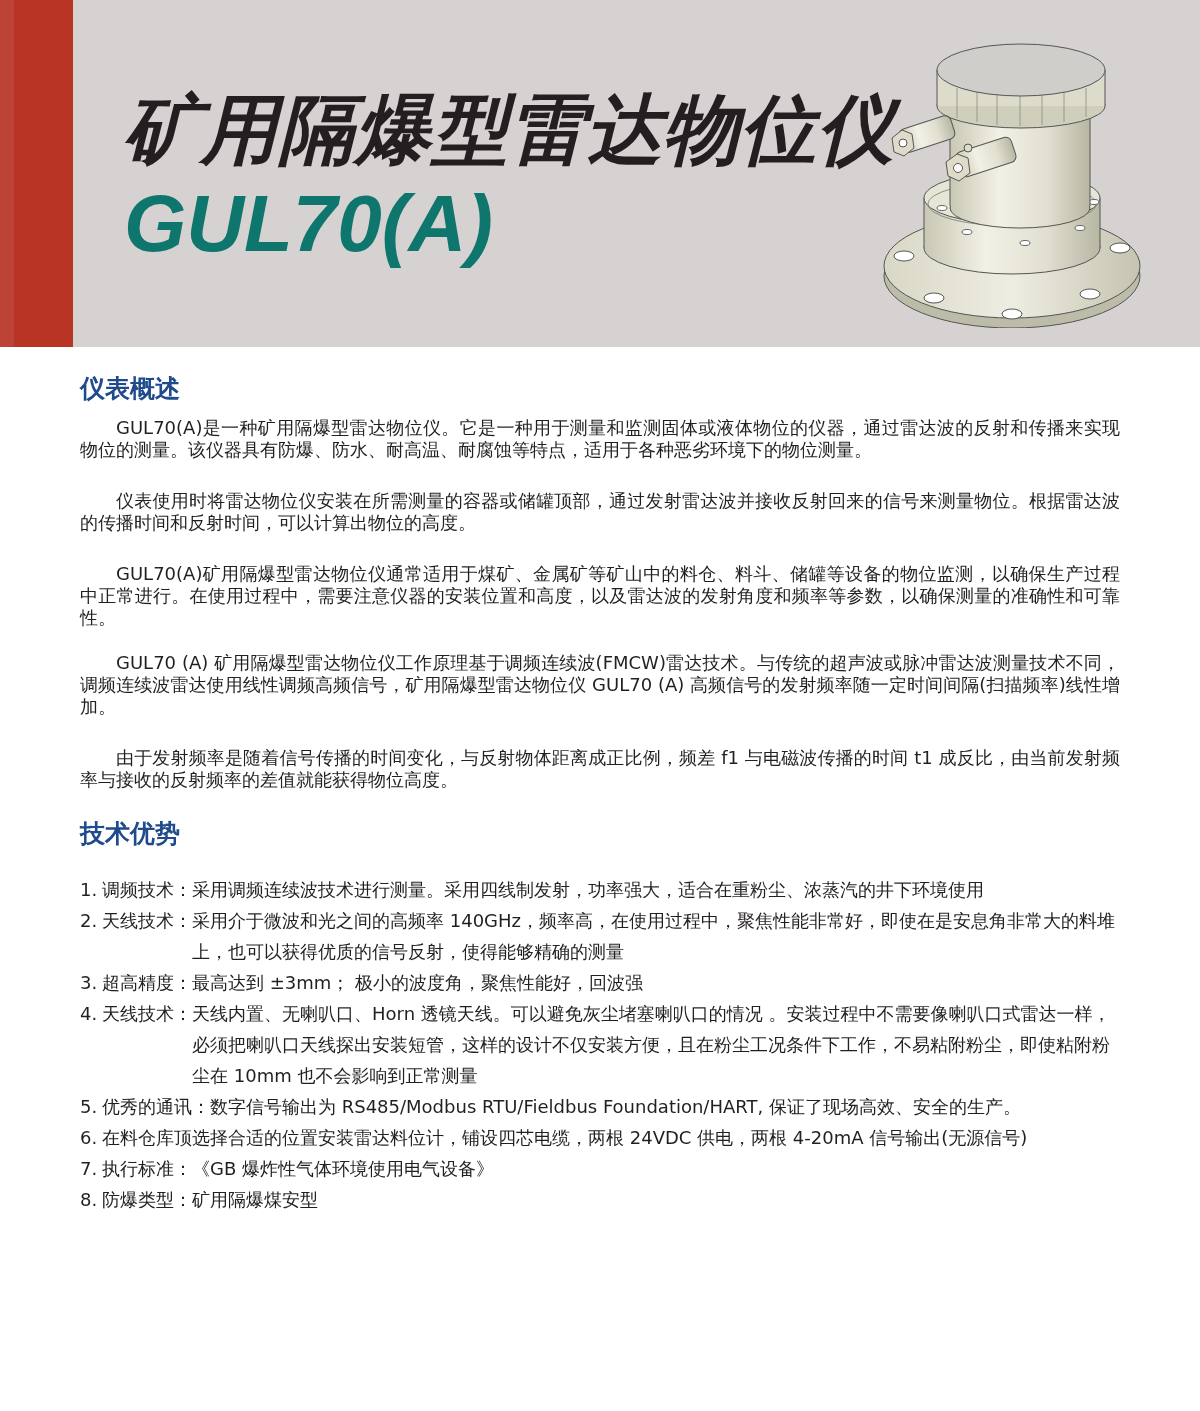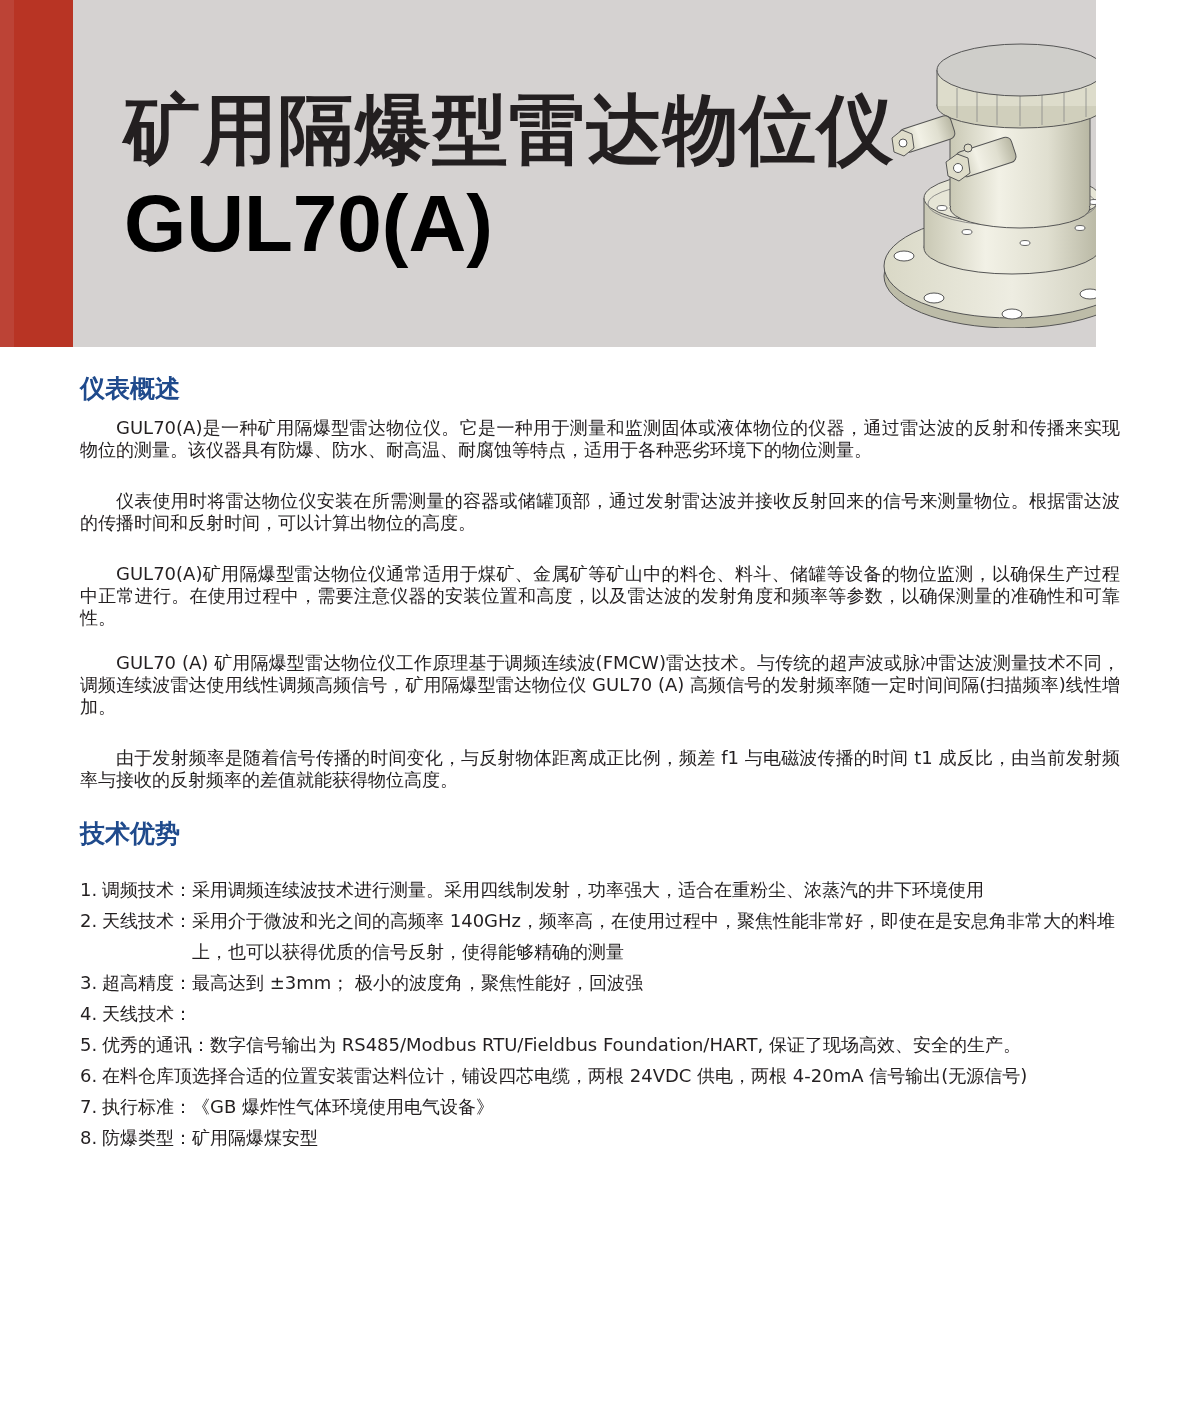--- a/index.html
+++ b/index.html
@@ -1,41 +1,42 @@
 <!DOCTYPE html>
 <html><head>
 <meta charset="utf-8">
 <style>
   * { margin: 0; padding: 0; box-sizing: border-box; }
   html, body { width: 1200px; background: #ffffff; }
   body { font-family: "DejaVu Sans", "Liberation Sans", sans-serif; color: #231f20; }
 
   .header {
     position: relative;
-    width: 1096px; height: 347px;
+    width: 1200px; height: 347px;
     background: #d5d2d1;
     overflow: hidden;
+    font-style: italic;
   }
   .red-bar {
     position: absolute; left: 0; top: 0; width: 73px; height: 347px;
     background: #b83424;
   }
   .red-bar-edge {
     position: absolute; left: 0; top: 0; width: 14px; height: 347px;
     background: #bc4336;
   }
   .title-cn {
     position: absolute; left: 124px; top: 92px;
     font-size: 76px; font-weight: 900; letter-spacing: 1px;
     color: #231f20; line-height: 1;
     font-family: "DejaVu Sans", sans-serif;
   }
   .title-model {
     position: absolute; left: 124px; top: 184px;
-    font-size: 80px; font-weight: bold; color: #000000; line-height: 1;
+    font-size: 80px; font-weight: bold; color: #0f766e; line-height: 1;
     font-family: "Liberation Sans", sans-serif;
   }
   .product-image {
     position: absolute; left: 862px; top: 18px; width: 300px; height: 310px;
   }
 
   .content { padding: 24px 80px 20px 80px; }
   .section-title {
     font-size: 25px; font-weight: bold; color: #1f4a8c;
     line-height: 36px; margin-bottom: 10px;
@@ -175,20 +176,21 @@
       <li class="adv-item">
         <span class="adv-num">3.</span>
         <span class="adv-label">超高精度</span>
         <span class="adv-colon">：</span>
         <span class="adv-text">最高达到 ±3mm；  极小的波度角，聚焦性能好，回波强</span>
       </li>
       <li class="adv-item">
         <span class="adv-num">4.</span>
         <span class="adv-label">天线技术</span>
         <span class="adv-colon">：</span>
+        <span class="adv-text">天线内置、无喇叭口、Horn 透镜天线。可以避免灰尘堵塞喇叭口的情况 。安装过程中不需要像喇叭口式雷达一样，必须把喇叭口天线探出安装短管，这样的设计不仅安装方便，且在粉尘工况条件下工作，不易粘附粉尘，即使粘附粉尘在 10mm 也不会影响到正常测量</span>
       </li>
       <li class="adv-item">
         <span class="adv-num">5.</span>
         <span class="adv-label">优秀的通讯</span>
         <span class="adv-colon">：</span>
         <span class="adv-text">数字信号输出为 RS485/Modbus RTU/Fieldbus Foundation/HART, 保证了现场高效、安全的生产。</span>
       </li>
       <li class="adv-item plain">
         <span class="adv-num">6.</span>
         <span class="adv-text">在料仓库顶选择合适的位置安装雷达料位计，铺设四芯电缆，两根 24VDC 供电，两根 4-20mA 信号输出(无源信号)</span>

